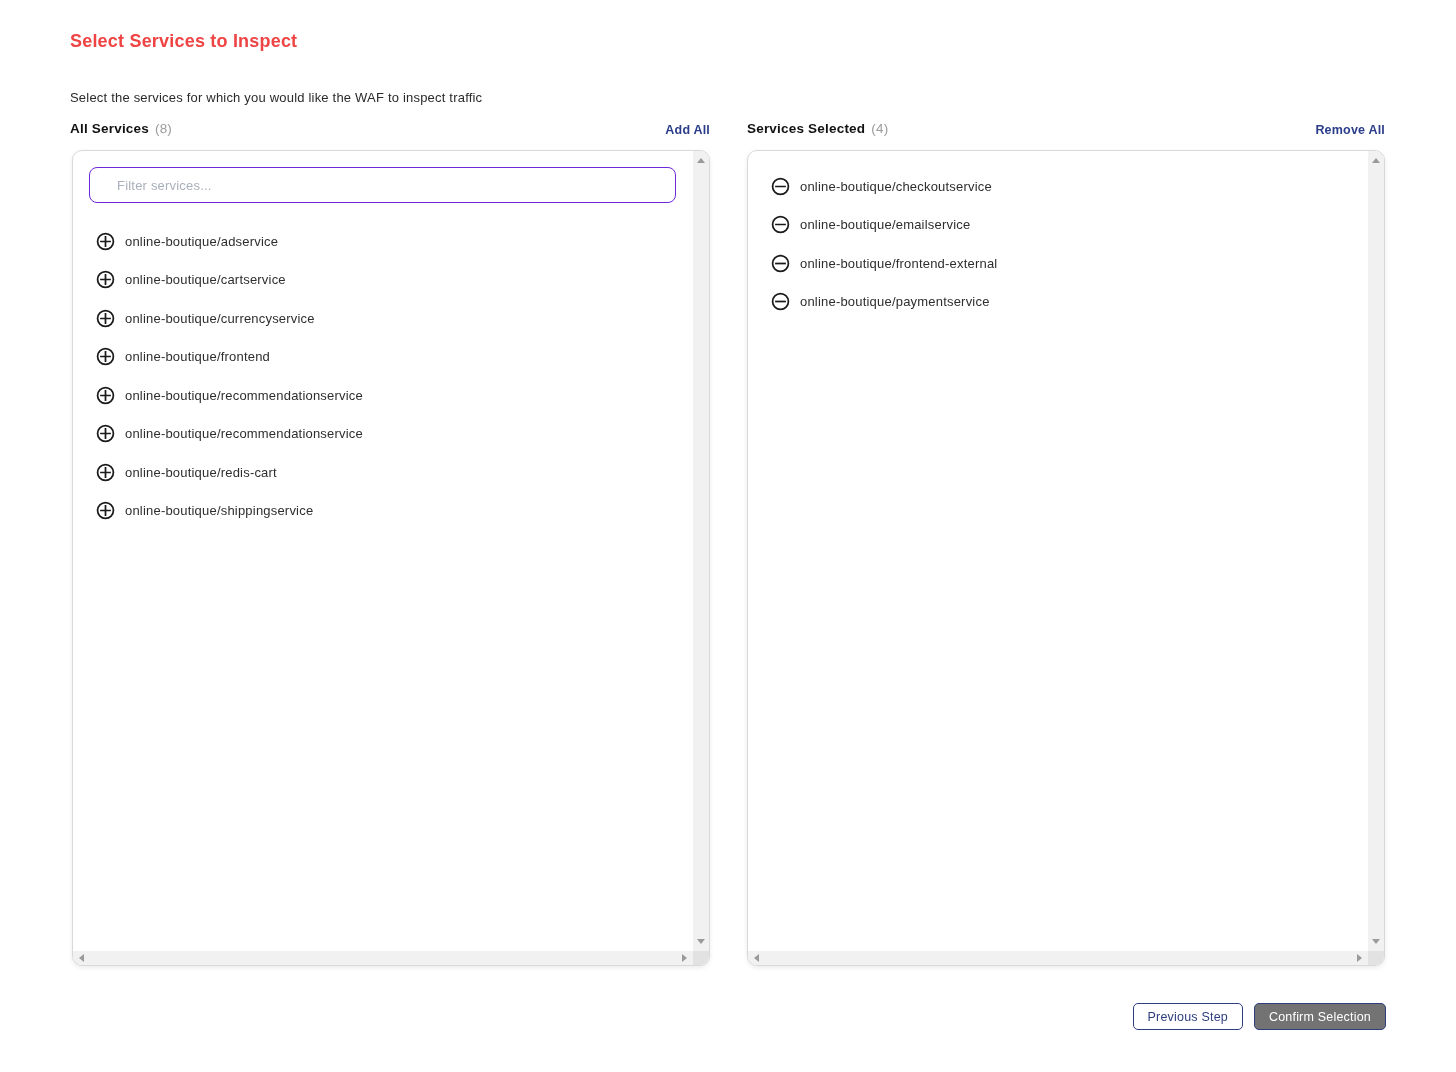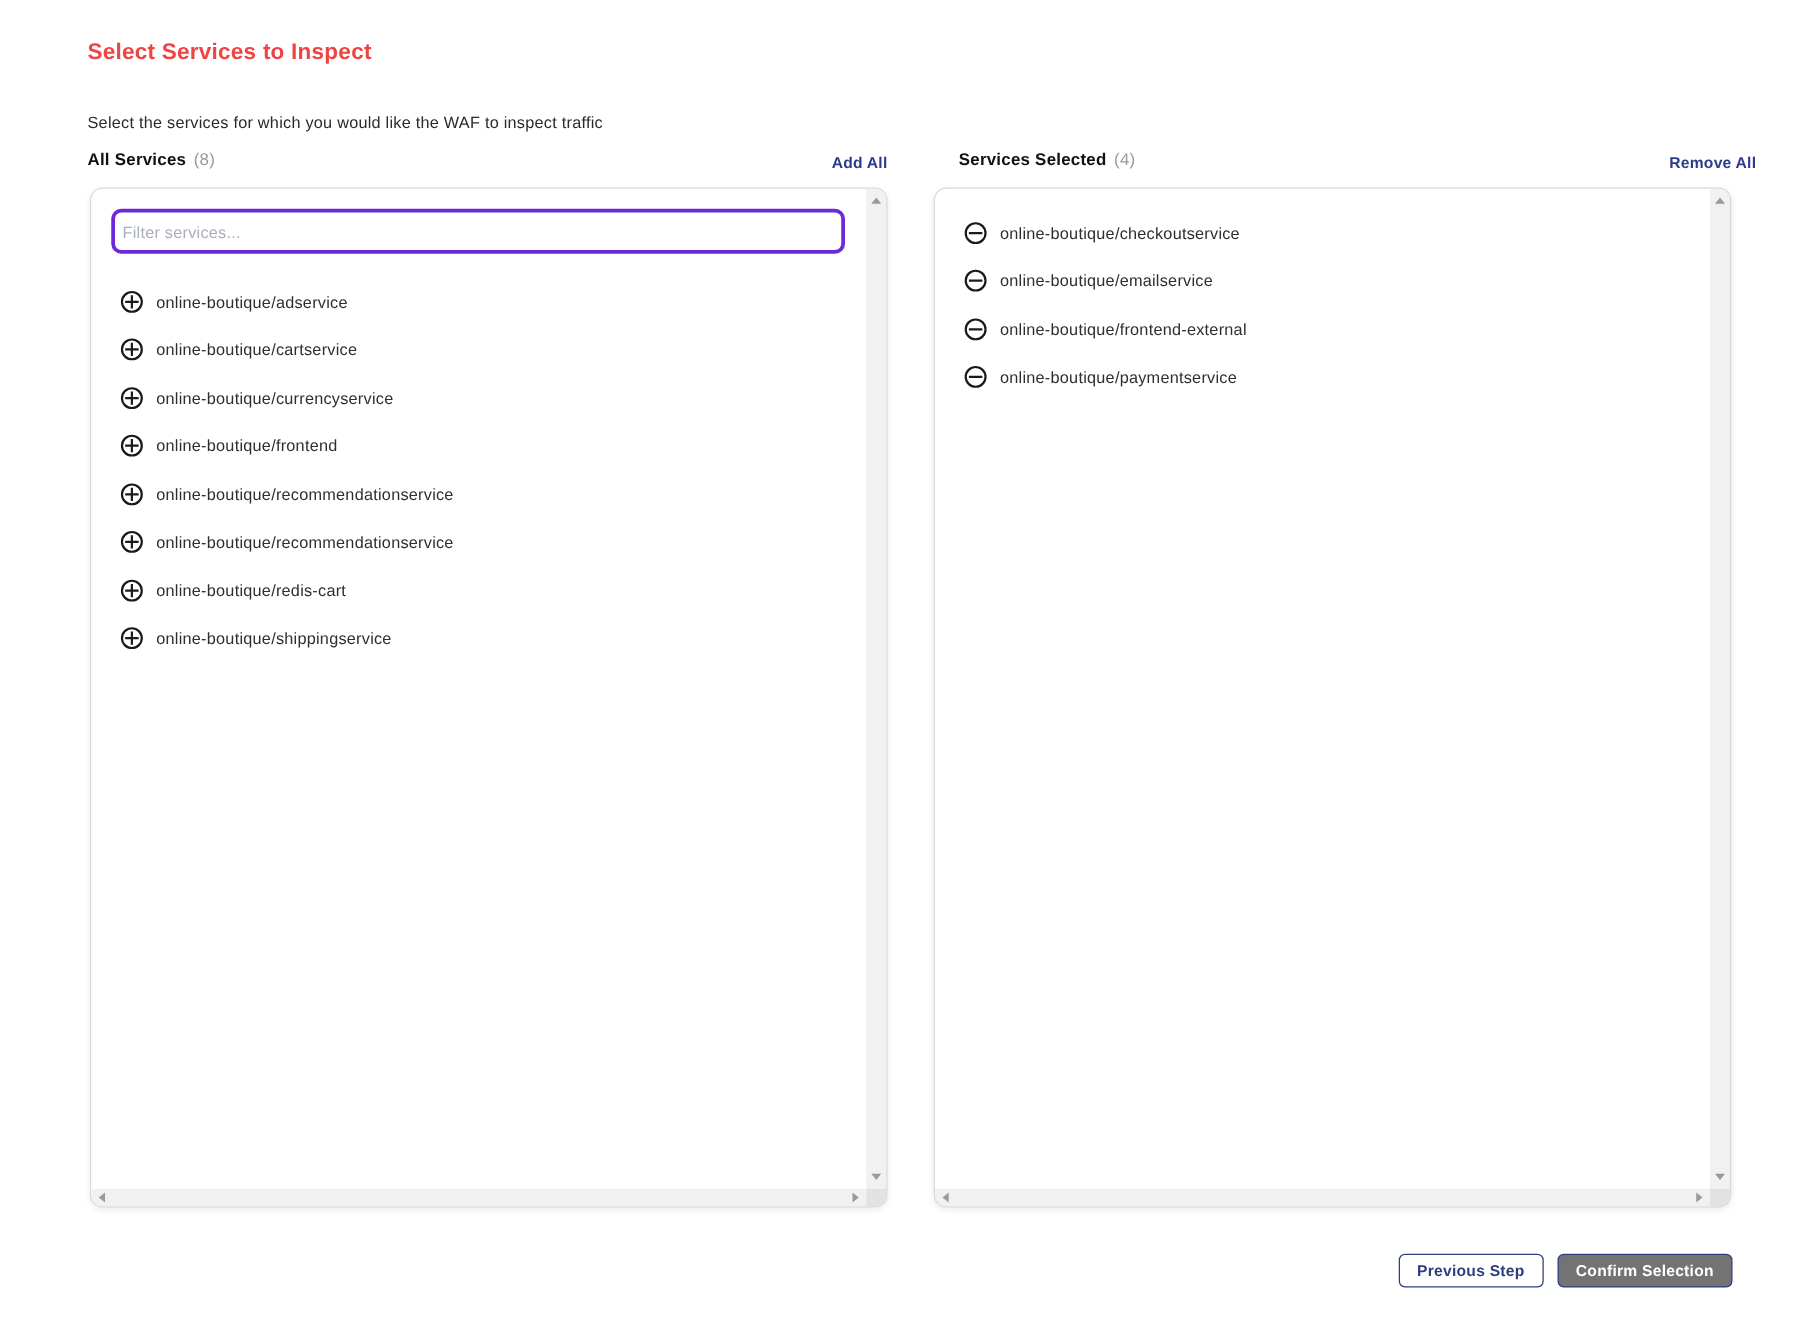--- a/index.html
+++ b/index.html
@@ -4,33 +4,33 @@
 <style>
   * { margin:0; padding:0; box-sizing:border-box; }
   html,body { width:1456px; height:1072px; background:#ffffff; }
   body { position:relative; font-family:"Liberation Sans", "DejaVu Sans", sans-serif; color:#2b2b2b; }
 
   .page-title { position:absolute; left:70px; top:31px; font-size:18px; font-weight:700; color:#ef4444; letter-spacing:.2px; }
   .page-subtitle { position:absolute; left:70px; top:90px; font-size:13px; color:#2a2a2a; letter-spacing:.2px; }
 
   .col-header { position:absolute; top:119px; display:flex; justify-content:space-between; align-items:flex-end; }
   .col-header.left { left:70px; width:640px; }
-  .col-header.right { left:747px; width:638px;margin-left:20px; }
+  .col-header.right { left:747px; width:638px; }
   .col-header .heading { font-size:13.5px; font-weight:700; color:#111; letter-spacing:.2px; }
   .col-header .count { font-weight:400; color:#9b9b9b; margin-left:6px; }
   .col-header .action-link { font-size:12.5px; font-weight:700; color:#2b3d8a; cursor:pointer; letter-spacing:.2px; }
 
   .panel { position:absolute; top:150px; width:638px; height:816px; background:#fff;
            border:1px solid #d9d9d9; border-radius:10px; box-shadow:0 2px 5px rgba(0,0,0,.08); overflow:hidden; }
   .panel.left-panel { left:72px; }
   .panel.right-panel { left:747px;text-align:center; }
 
   .panel-content { position:absolute; left:16px; top:16px; right:33px; }
 
-  .filter-input { width:100%; height:36px; border:3px solid #6d28d9; border-radius:8px; padding:0 6px;
+  .filter-input { width:100%; height:36px; border:1px solid #6d28d9; border-radius:8px; padding:0 27px;
                   font-family:inherit; font-size:13px; color:#333; margin-bottom:19px; outline:none; }
   .filter-input::placeholder { color:#a9afbb; letter-spacing:.2px; }
 
   .service-row { height:38.5px; display:flex; align-items:center; gap:10px; padding-left:7px; cursor:pointer; }
   .service-row .icon { width:19px; height:19px; flex:0 0 19px; display:flex; }
   .service-row .svc-name { font-size:13px; color:#2e2e2e; letter-spacing:.2px; white-space:nowrap; }
 
   
   .vscroll { position:absolute; top:0; right:0; bottom:14px; width:16px; background:#f1f1f1; }
   .tri-up, .tri-down, .tri-left, .tri-right { position:absolute; width:0; height:0; }
@@ -39,21 +39,21 @@
   .tri-down  { bottom:7px; left:50%; transform:translateX(-50%);
                border-left:4.5px solid transparent; border-right:4.5px solid transparent; border-top:5px solid #9a9a9a; }
   .hscroll { position:absolute; left:0; right:16px; bottom:0; height:14px; background:#f1f1f1; }
   .tri-left  { left:6px; top:50%; transform:translateY(-50%);
                border-top:4.5px solid transparent; border-bottom:4.5px solid transparent; border-right:5px solid #9a9a9a; }
   .tri-right { right:6px; top:50%; transform:translateY(-50%);
                border-top:4.5px solid transparent; border-bottom:4.5px solid transparent; border-left:5px solid #9a9a9a; }
   .scroll-corner { position:absolute; right:0; bottom:0; width:16px; height:14px; background:#e2e2e2; }
 
   .footer-actions { position:absolute; right:70px; top:1003px; display:flex; gap:11px; }
-  .btn { height:27px; padding:0 14px; border-radius:5px; font-family:inherit; font-size:12.5px; font-weight:700;
+  .btn { height:27px; padding:0 14px; border-radius:5px; font-family:inherit; font-size:12.5px; font-weight:400;
          letter-spacing:.2px; display:flex; align-items:center; cursor:pointer; }
   .btn-outline { background:#fff; border:1.5px solid #2d3e7e; color:#2d3e7e; }
   .btn-primary { background:#737373; border:1.5px solid #2d3e7e; color:#ffffff; }
 </style>
 </head>
 <body>
 
 <div class="page-title">Select Services to Inspect</div>
 <div class="page-subtitle">Select the services for which you would like the WAF to inspect traffic</div>
 

